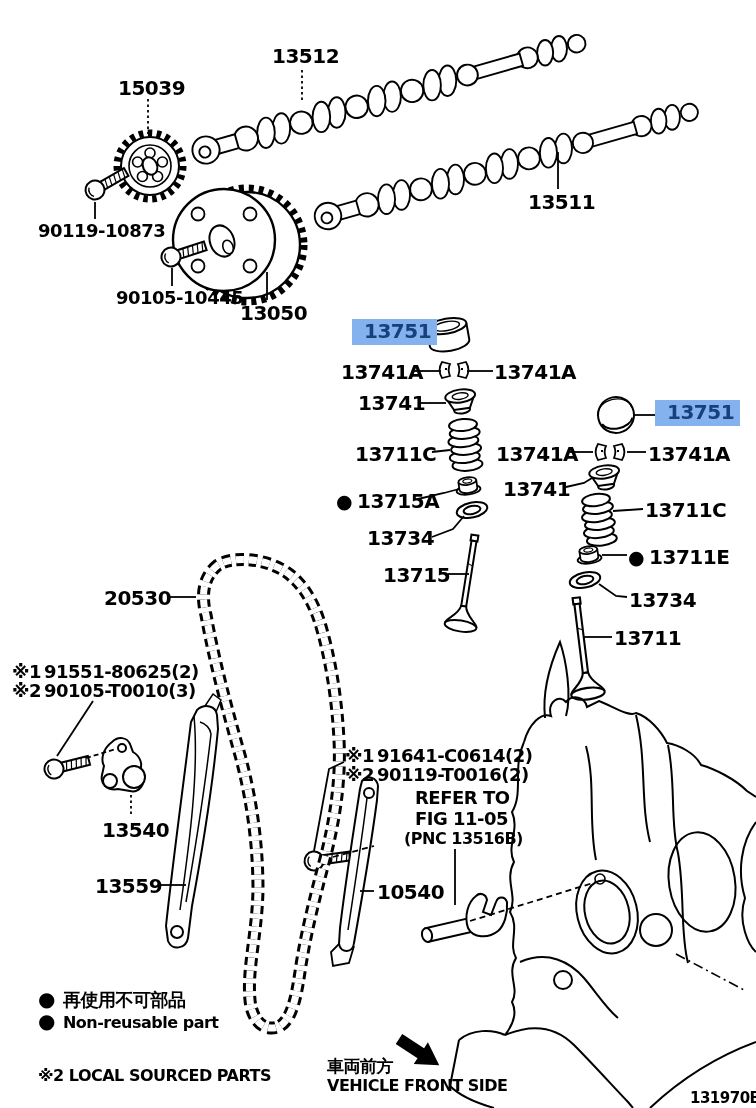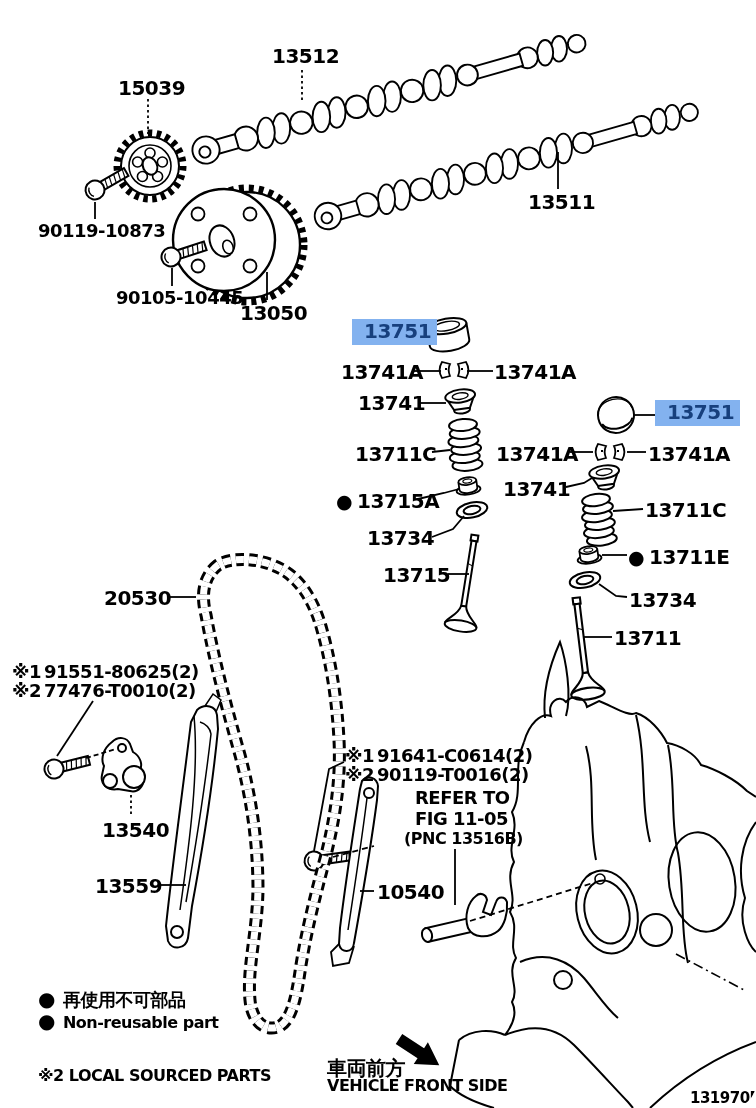--- a/index.html
+++ b/index.html
@@ -1,21 +1,21 @@
 <!DOCTYPE html>
 <html><head>
 <meta charset="utf-8">
 <style>
   html,body{margin:0;padding:0;background:#fff;}
   #stage{position:relative;width:756px;height:1108px;background:#fff;overflow:hidden;
-         font-family:"DejaVu Sans",sans-serif;border-radius:25px;}
+         font-family:"DejaVu Sans",sans-serif;}
   #art{position:absolute;left:0;top:0;z-index:1;}
   .lbl{position:absolute;z-index:2;font-weight:bold;font-size:20px;line-height:1.15;
        color:#000;white-space:nowrap;letter-spacing:-0.5px;}
-  .s18{font-size:18px;} .s17{font-size:20px;} .s16{font-size:16px;} .s15{font-size:15px;}
+  .s18{font-size:18px;} .s17{font-size:17px;} .s16{font-size:16px;} .s15{font-size:15px;}
   .hl{background:#83b2ef;color:#17407d;padding:1px 6px 2px 12px;}
   .blt{margin-right:5px;font-size:19px;}
   .pref{margin-right:3px;}
   .legrow .blt{font-size:20px;margin-right:8px;}
 </style>
 </head>
 <body>
 
 <div id="stage">
 
@@ -297,21 +297,21 @@
 <div class="lbl" style="left:336px;top:490px"><span class="blt">●</span><span>13715A</span></div>
 <div class="lbl" style="left:367px;top:527px">13734</div>
 <div class="lbl" style="left:383px;top:564px">13715</div>
 <div class="lbl" style="left:628px;top:546px"><span class="blt">●</span><span>13711E</span></div>
 <div class="lbl" style="left:629px;top:589px">13734</div>
 <div class="lbl" style="left:614px;top:627px">13711</div>
 
 <div class="lbl" style="left:104px;top:587px">20530</div>
 
 <div class="lbl s18" style="left:12px;top:662px"><span class="pref">※1</span><span>91551-80625(2)</span></div>
-<div class="lbl s18" style="left:12px;top:681px"><span class="pref">※2</span><span>77476-T0010(2)</span></div>
+<div class="lbl s18" style="left:12px;top:681px"><span class="pref">※2</span><span>90105-T0010(3)</span></div>
 
 <div class="lbl" style="left:102px;top:819px">13540</div>
 <div class="lbl" style="left:95px;top:875px">13559</div>
 
 <div class="lbl s18" style="left:345px;top:746px"><span class="pref">※1</span><span>91641-C0614(2)</span></div>
 <div class="lbl s18" style="left:345px;top:765px"><span class="pref">※2</span><span>90119-T0016(2)</span></div>
 <div class="lbl s18" style="left:415px;top:788px">REFER TO</div>
 <div class="lbl s18" style="left:415px;top:809px">FIG 11-05</div>
 <div class="lbl s16" style="left:404px;top:830px">(PNC 13516B)</div>
 

